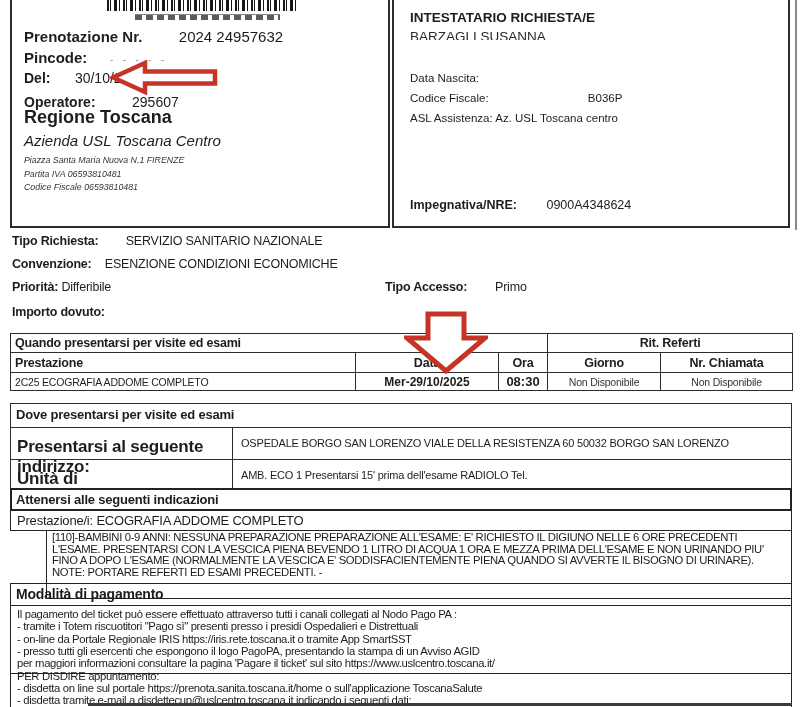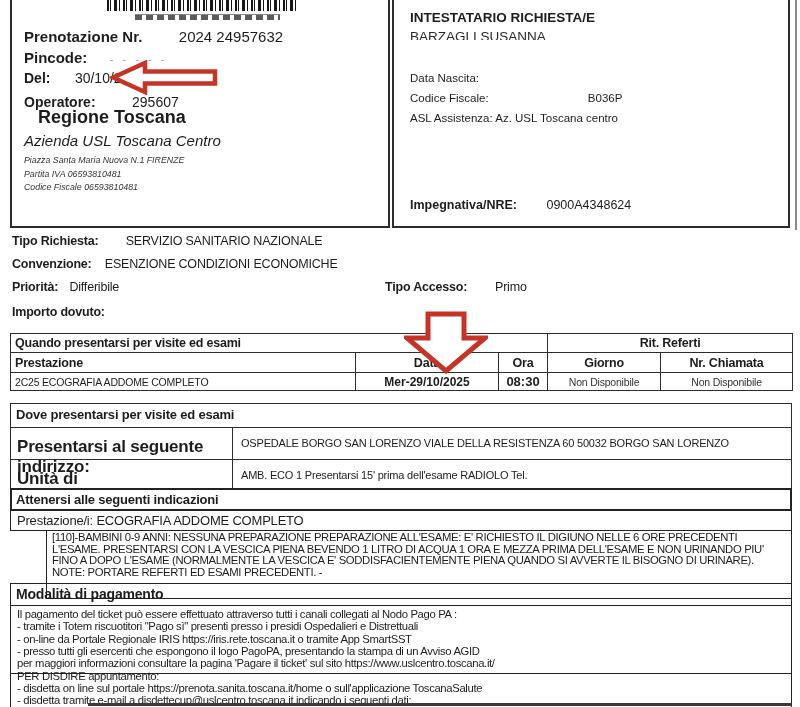--- a/index.html
+++ b/index.html
@@ -92,21 +92,21 @@
       <span class="pincode-dashes" style="margin-left:18px;">- - - - -</span>
     </div>
     <div class="abs" style="left:12px; top:71px;">
       <span class="b fs10">Del:</span>
       <span class="fs10" style="margin-left:20px;">30/10/2024</span>
     </div>
     <div class="abs" style="left:12px; top:95px;">
       <span class="b fs10">Operatore:</span>
       <span class="fs10" style="margin-left:32px;">295607</span>
     </div>
-    <div class="abs b" style="left:26px; top:109px; font-size:18px;">Regione Toscana</div>
+    <div class="abs b" style="left:12px; top:109px; font-size:18px;">Regione Toscana</div>
     <div class="abs i" style="left:12px; top:134px; font-size:15px;">Azienda USL Toscana Centro</div>
     <div class="abs i fs8" style="left:12px; top:157px; color:#333;">Piazza Santa Maria Nuova N.1   FIRENZE</div>
     <div class="abs i fs8" style="left:12px; top:171px; color:#333;">Partita IVA 06593810481</div>
     <div class="abs i fs8" style="left:12px; top:184px; color:#333;">Codice Fiscale 06593810481</div>
   </div>
 
   <div class="box-right">
     <div class="abs b fs13" style="left:16px; top:12px;">INTESTATARIO RICHIESTA/E</div>
     <div class="clipped-name">BARZAGLI SUSANNA</div>
     <div class="abs fs11" style="left:16px; top:74px;">Data Nascita:</div>
@@ -135,21 +135,21 @@
   <div class="mid-line" style="left:12px; top:234px;">
     <span class="lbl">Tipo Richiesta:</span>
     <span style="margin-left:24px;">SERVIZIO SANITARIO NAZIONALE</span>
   </div>
   <div class="mid-line" style="left:12px; top:257px;">
     <span class="lbl">Convenzione:</span>
     <span style="margin-left:10px;">ESENZIONE CONDIZIONI ECONOMICHE</span>
   </div>
   <div class="mid-line" style="left:12px; top:280px; width:770px;">
     <span class="lbl">Priorità:</span>
-    <span style="margin-left:8px;">Differibile</span>
+    <span style="">Differibile</span>
     <span class="lbl" style="position:absolute; left:373px;">Tipo Accesso:</span>
     <span style="position:absolute; left:483px;">Primo</span>
   </div>
   <div class="mid-line lbl b" style="left:12px; top:305px;">Importo dovuto:</div>
 
   <table class="when">
     <colgroup>
         <col style="width:345px">
         <col style="width:143px">
         <col style="width:49px">

